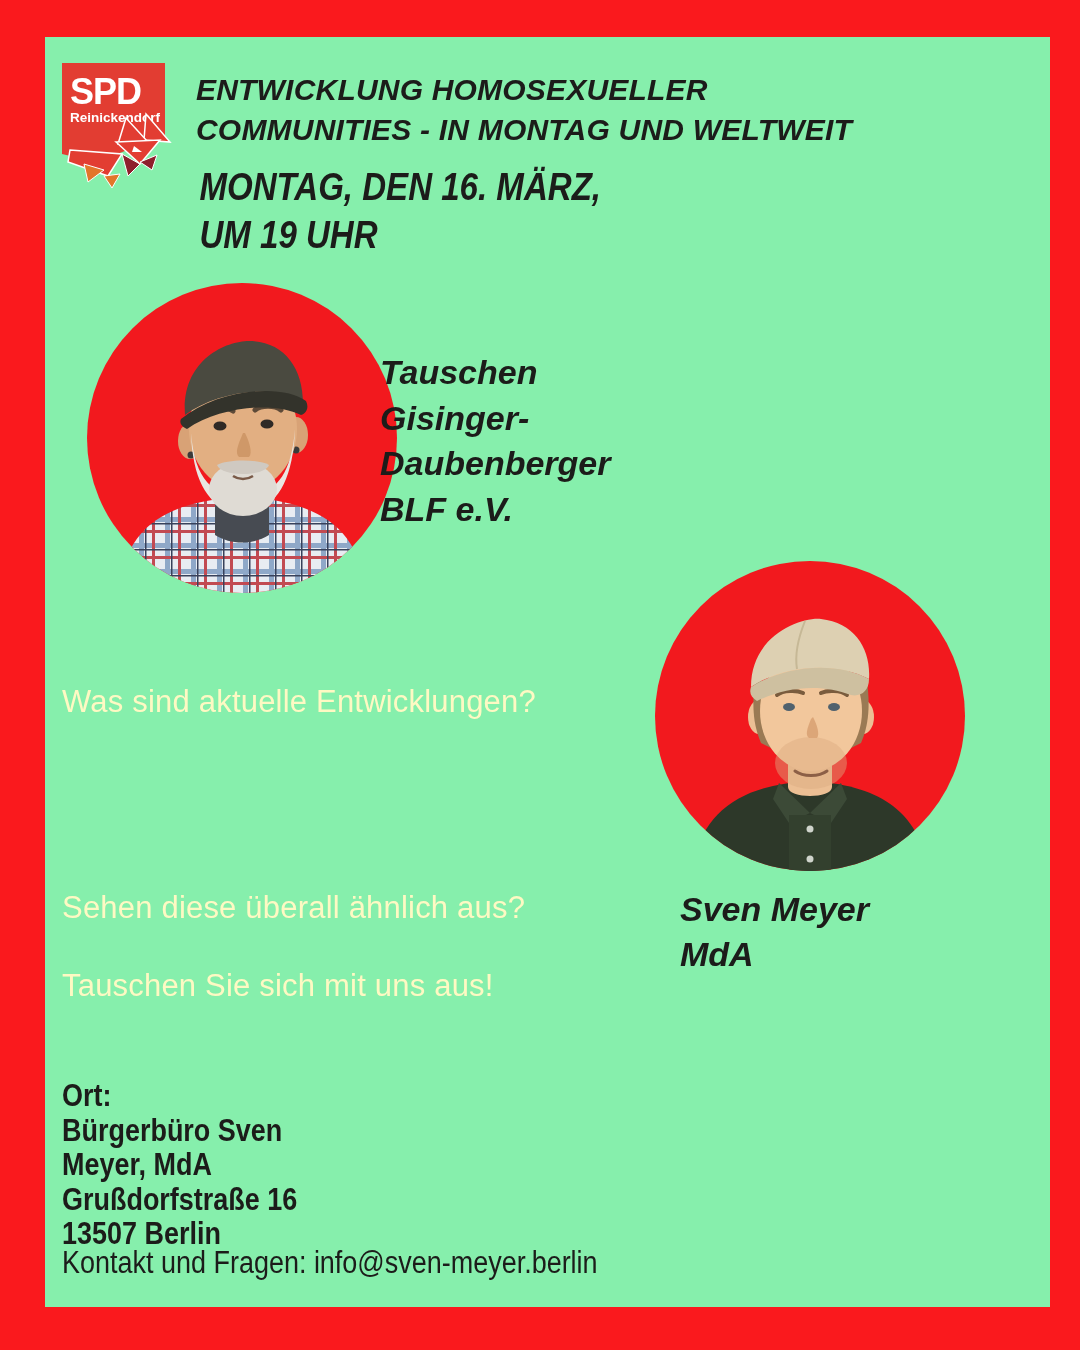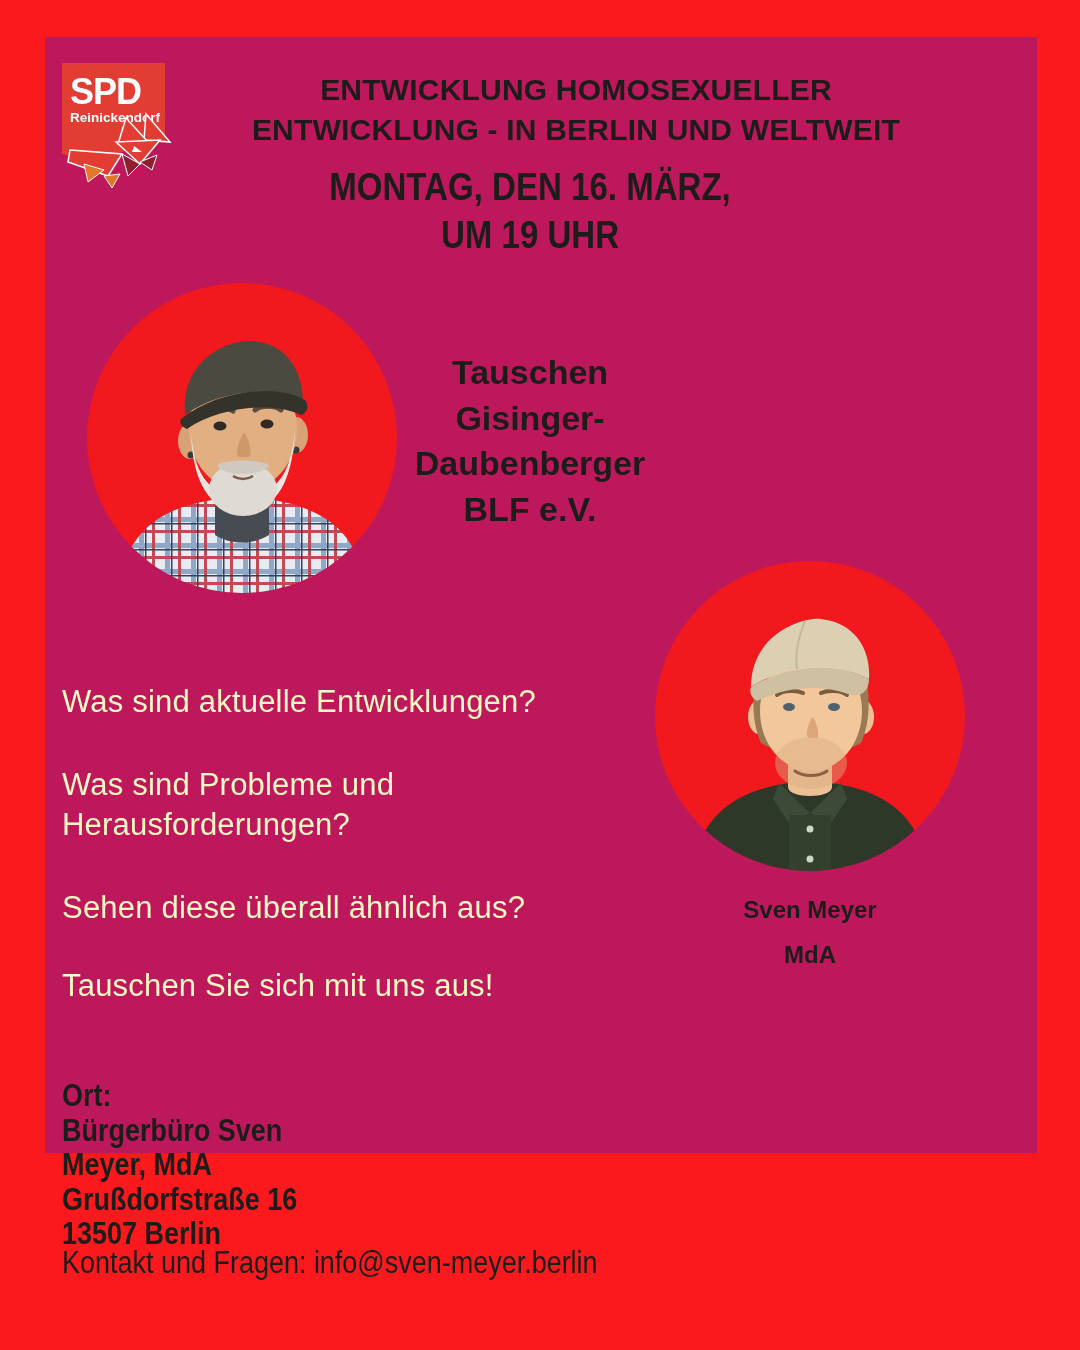--- a/index.html
+++ b/index.html
@@ -1,32 +1,32 @@
 <!DOCTYPE html>
 <html style="--border-red: #fa191d; --circle-red: #f2191e; --logo-red: #e23d32; --fox-orange: #e2762a; --fox-dark-red: #8e1f2c; --text-dark: #1c1c1a;"><head>
 <meta charset="utf-8">
 <style>
   html,body{margin:0;padding:0;}
   body{width:1080px;height:1350px;overflow:hidden;
        font-family:"Liberation Sans","DejaVu Sans",sans-serif;}
   .poster{position:relative;width:1080px;height:1350px;
           background:var(--border-red,#fa191d);}
-  .canvas{position:absolute;left:45px;top:37px;width:992px;height:1116px;
-          background:#be185d;}
+  .canvas{position:absolute;left:45px;top:37px;width:992px;height:1270px;
+          background:#86efac;padding-left:13px;}
   .abs{position:absolute;}
-  .center{text-align:center;}
+  .center{text-align:left;font-style:italic;}
   .title{left:196px;top:70px;width:760px;font-size:30px;line-height:40px;
          font-weight:bold;color:var(--text-dark,#1c1c1a);letter-spacing:0.2px;}
   .dateblock{left:150px;top:163px;width:760px;font-size:38px;line-height:48px;
          font-weight:bold;color:var(--text-dark,#1c1c1a);}
   .cond{transform:scaleX(0.87);transform-origin:center top;white-space:nowrap;}
   .condL{transform:scaleX(0.87);transform-origin:left top;white-space:nowrap;}
   .name1{left:380px;top:350px;width:300px;font-size:34px;line-height:45.5px;
          font-weight:bold;color:var(--text-dark,#1c1c1a);}
-  .name2{left:660px;top:887px;width:300px;font-size:24px;line-height:45px;
+  .name2{left:680px;top:887px;width:300px;font-size:34px;line-height:45px;
          font-weight:bold;color:var(--text-dark,#1c1c1a);}
   .question{left:62px;width:600px;font-size:31px;line-height:40px;
          color:#fef9c3;letter-spacing:0.2px;}
   .loc{left:62px;top:1052px;width:560px;font-size:31px;line-height:34.5px;
          font-weight:bold;color:var(--text-dark,#1c1c1a);margin-top:27px;}
   .loc div{white-space:nowrap;}
   .contact{left:62px;top:1245px;width:800px;font-size:31px;
          font-weight:normal;color:var(--text-dark,#1c1c1a);}
   svg{display:block;}
 </style>
@@ -49,21 +49,21 @@
         <polygon points="80,100 97,93 92,108" style="fill:var(--fox-dark-red,#8e1f2c)" stroke="#ffffff" stroke-width="1"></polygon>
         <polygon points="74,84 82,90 72,90" fill="#ffffff"></polygon>
         <polygon points="24,102 44,108 28,120" style="fill:var(--fox-orange,#e2762a)" stroke="#ffffff" stroke-width="1"></polygon>
         <polygon points="44,114 60,112 52,126" style="fill:var(--fox-orange,#e2762a)" stroke="#ffffff" stroke-width="1"></polygon>
       </g>
     </svg>
   </div>
 
   <div class="abs title center">
     <div>ENTWICKLUNG HOMOSEXUELLER</div>
-    <div>ENTWICKLUNG - IN BERLIN UND WELTWEIT</div>
+    <div>COMMUNITIES - IN MONTAG UND WELTWEIT</div>
   </div>
 
   <div class="abs dateblock center">
     <div class="cond">MONTAG, DEN 16. MÄRZ,</div>
     <div class="cond">UM 19 UHR</div>
   </div>
 
   <svg class="abs" style="left:87px;top:283px;" width="310" height="310" viewBox="0 0 310 310">
     <defs>
       <clipPath id="clipN">
@@ -142,24 +142,20 @@
       <path d="M150,60 C142,80 140,96 142,108" stroke="#c6b896" stroke-width="2" fill="none"></path>
     </g>
   </svg>
 
   <div class="abs name2 center">
     <div>Sven Meyer</div>
     <div>MdA</div>
   </div>
 
   <div class="abs question" style="top:682px;">Was sind aktuelle Entwicklungen?</div>
-  <div class="abs question" style="top:765px;">
-    <div>Was sind Probleme und</div>
-    <div>Herausforderungen?</div>
-  </div>
   <div class="abs question" style="top:888px;">Sehen diese überall ähnlich aus?</div>
   <div class="abs question" style="top:966px;">Tauschen Sie sich mit uns aus!</div>
 
   <div class="abs loc">
     <div class="condL">Ort:</div>
     <div class="condL">Bürgerbüro Sven</div>
     <div class="condL">Meyer, MdA</div>
     <div class="condL">Grußdorfstraße 16</div>
     <div class="condL">13507 Berlin</div>
   </div>

